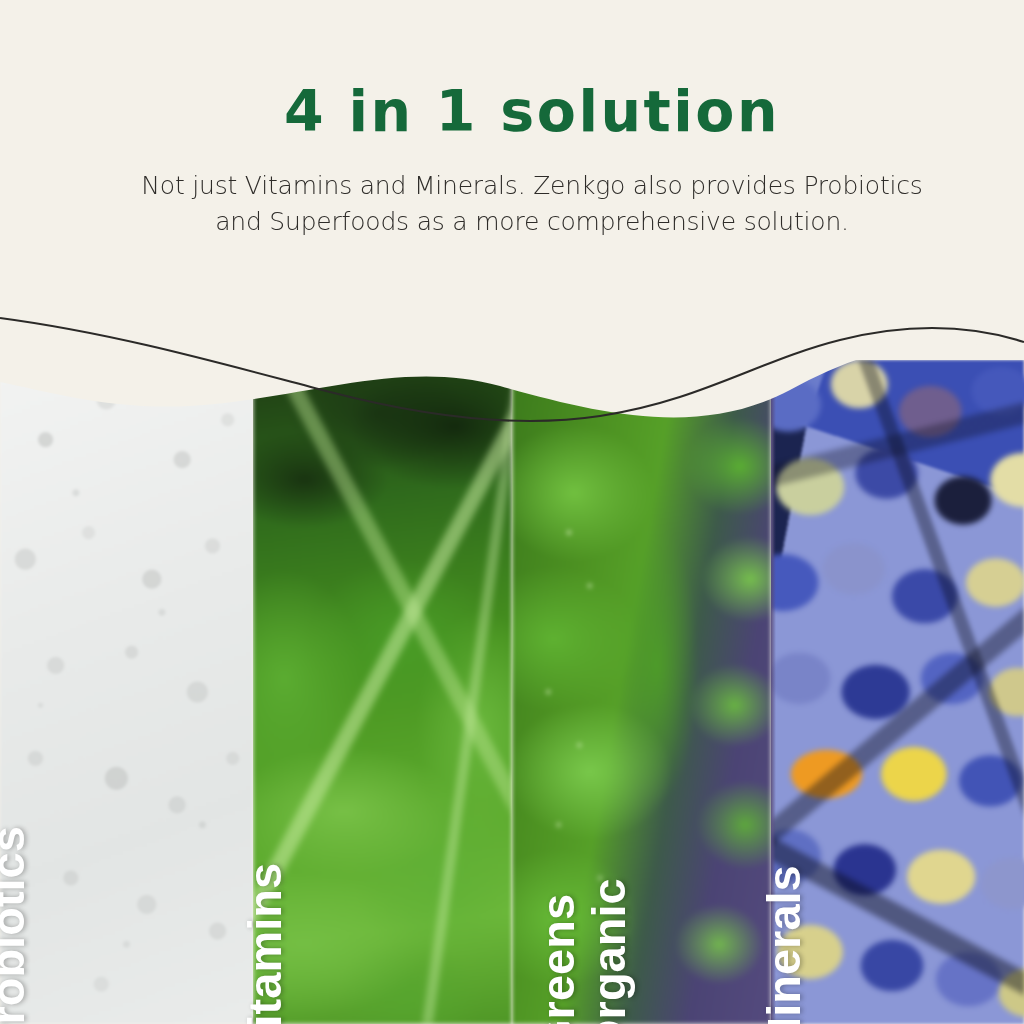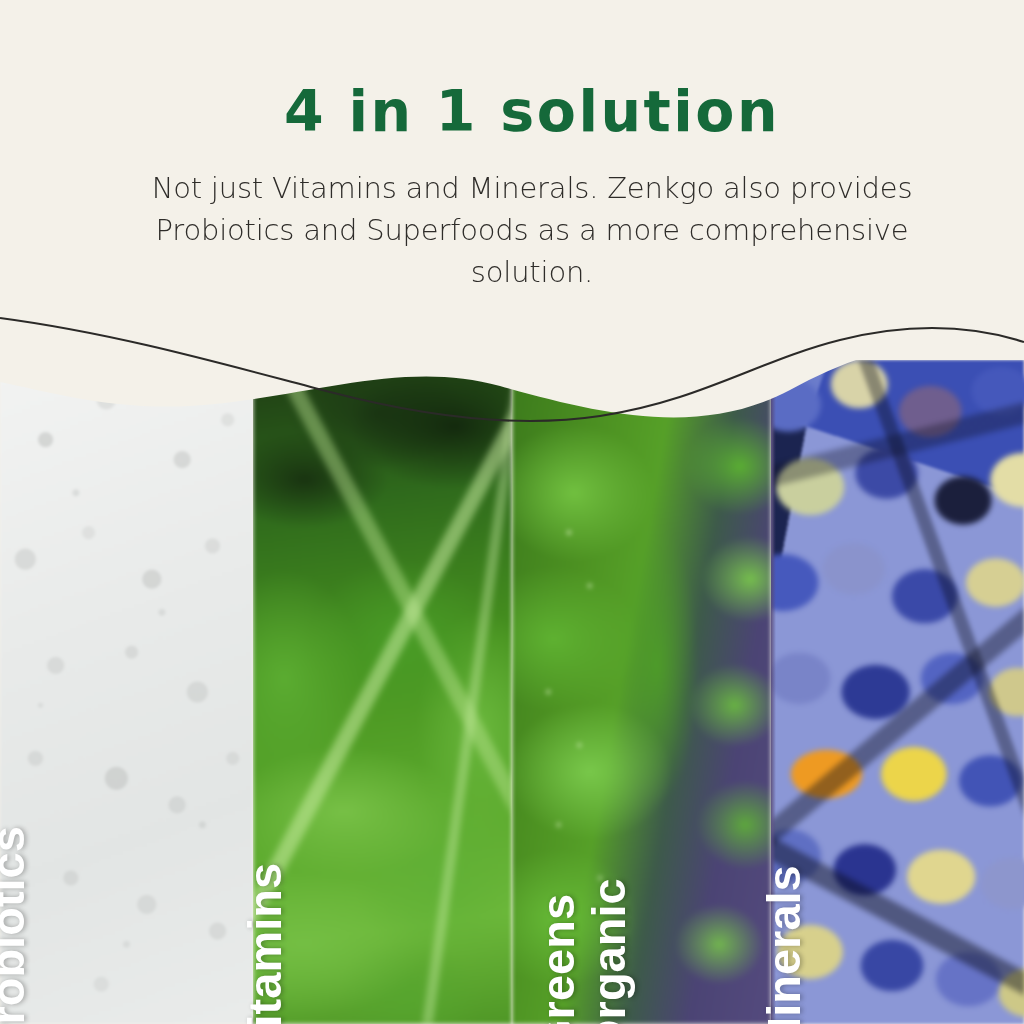--- a/index.html
+++ b/index.html
@@ -204,21 +204,21 @@
     font-size:57px;
     font-weight:700;
     color:#15693A;
     letter-spacing:2.5px;
     font-family:"DejaVu Sans", sans-serif;
   }
   .subtitle {
     margin:0 auto;
     margin-top:24px;
     width:800px;
-    font-size:29px;
+    font-size:25px;
     font-weight:300;
     color:#2e2c29;
     line-height:1.44;
     font-family:"DejaVu Sans", sans-serif;
     letter-spacing:-.2px;
   }
 </style>
 </head>
 <body>
 

